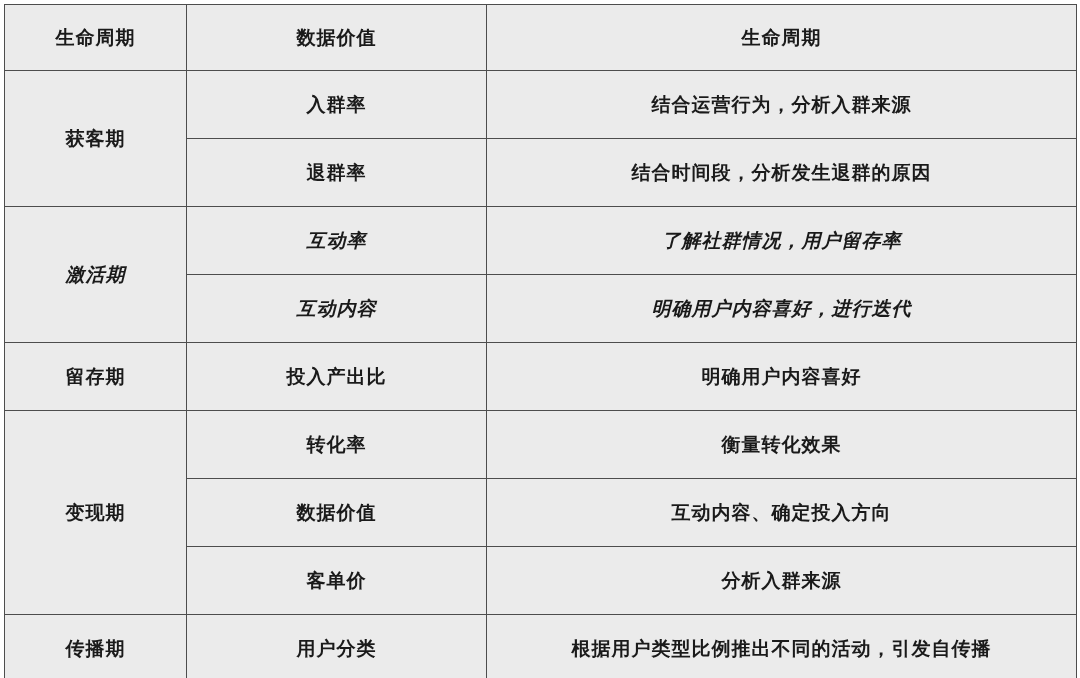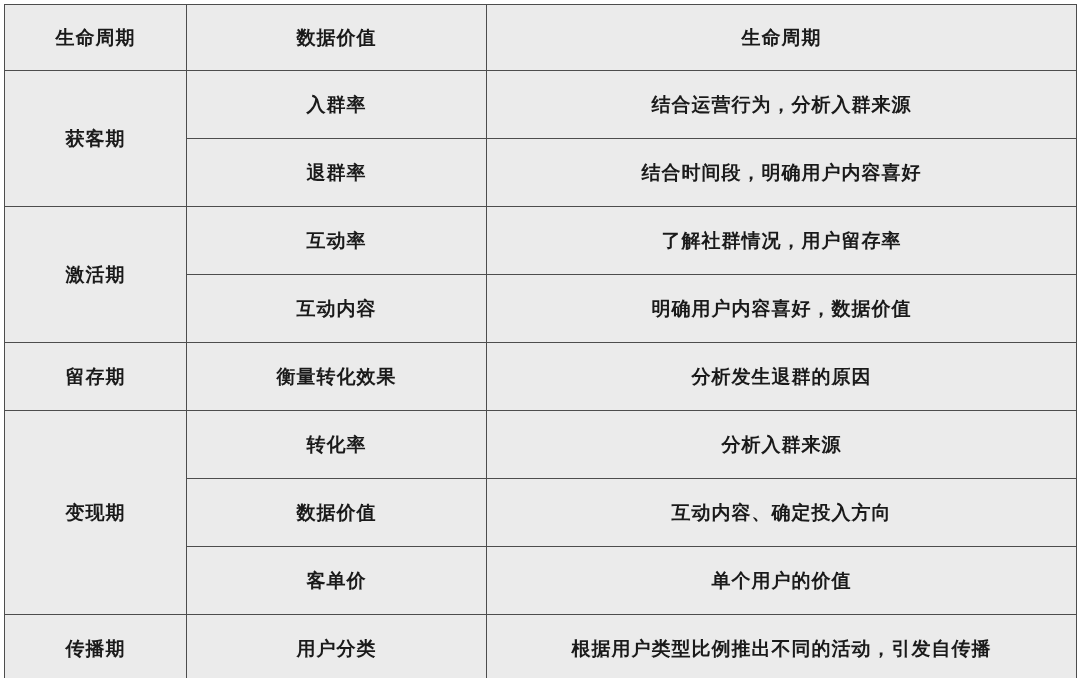--- a/index.html
+++ b/index.html
@@ -46,21 +46,21 @@
   }
   td.stage-cell {
     font-size: 19px;
   }
   td.metric-cell {
     font-size: 19px;
   }
   td.value-cell {
     font-size: 19px;
   }
-  .tall-row td { height: 84px; }
+  .tall-row td { height: 84px; font-style: italic; }
 </style>
 </head>
 <body>
 
 <div class="table-wrap">
   <table class="lifecycle-table">
     <colgroup>
       <col class="c1">
       <col class="c2">
       <col class="c3">
@@ -72,51 +72,51 @@
         <td class="value-cell">生命周期</td>
       </tr>
 
       <tr>
         <td class="stage-cell" rowspan="2">获客期</td>
         <td class="metric-cell">入群率</td>
         <td class="value-cell">结合运营行为，分析入群来源</td>
       </tr>
       <tr>
         <td class="metric-cell">退群率</td>
-        <td class="value-cell">结合时间段，明确用户内容喜好</td>
+        <td class="value-cell">结合时间段，分析发生退群的原因</td>
       </tr>
 
       <tr class="tall-row">
         <td class="stage-cell" rowspan="2">激活期</td>
         <td class="metric-cell">互动率</td>
         <td class="value-cell">了解社群情况，用户留存率</td>
       </tr>
       <tr class="tall-row">
         <td class="metric-cell">互动内容</td>
-        <td class="value-cell">明确用户内容喜好，数据价值</td>
+        <td class="value-cell">明确用户内容喜好，进行迭代</td>
       </tr>
 
       <tr>
         <td class="stage-cell">留存期</td>
-        <td class="metric-cell">衡量转化效果</td>
-        <td class="value-cell">分析发生退群的原因</td>
+        <td class="metric-cell">投入产出比</td>
+        <td class="value-cell">明确用户内容喜好</td>
       </tr>
 
       <tr>
         <td class="stage-cell" rowspan="3">变现期</td>
         <td class="metric-cell">转化率</td>
-        <td class="value-cell">分析入群来源</td>
+        <td class="value-cell">衡量转化效果</td>
       </tr>
       <tr>
         <td class="metric-cell">数据价值</td>
         <td class="value-cell">互动内容、确定投入方向</td>
       </tr>
       <tr>
         <td class="metric-cell">客单价</td>
-        <td class="value-cell">单个用户的价值</td>
+        <td class="value-cell">分析入群来源</td>
       </tr>
 
       <tr>
         <td class="stage-cell">传播期</td>
         <td class="metric-cell">用户分类</td>
         <td class="value-cell">根据用户类型比例推出不同的活动，引发自传播</td>
       </tr>
     </tbody>
   </table>
 </div>

